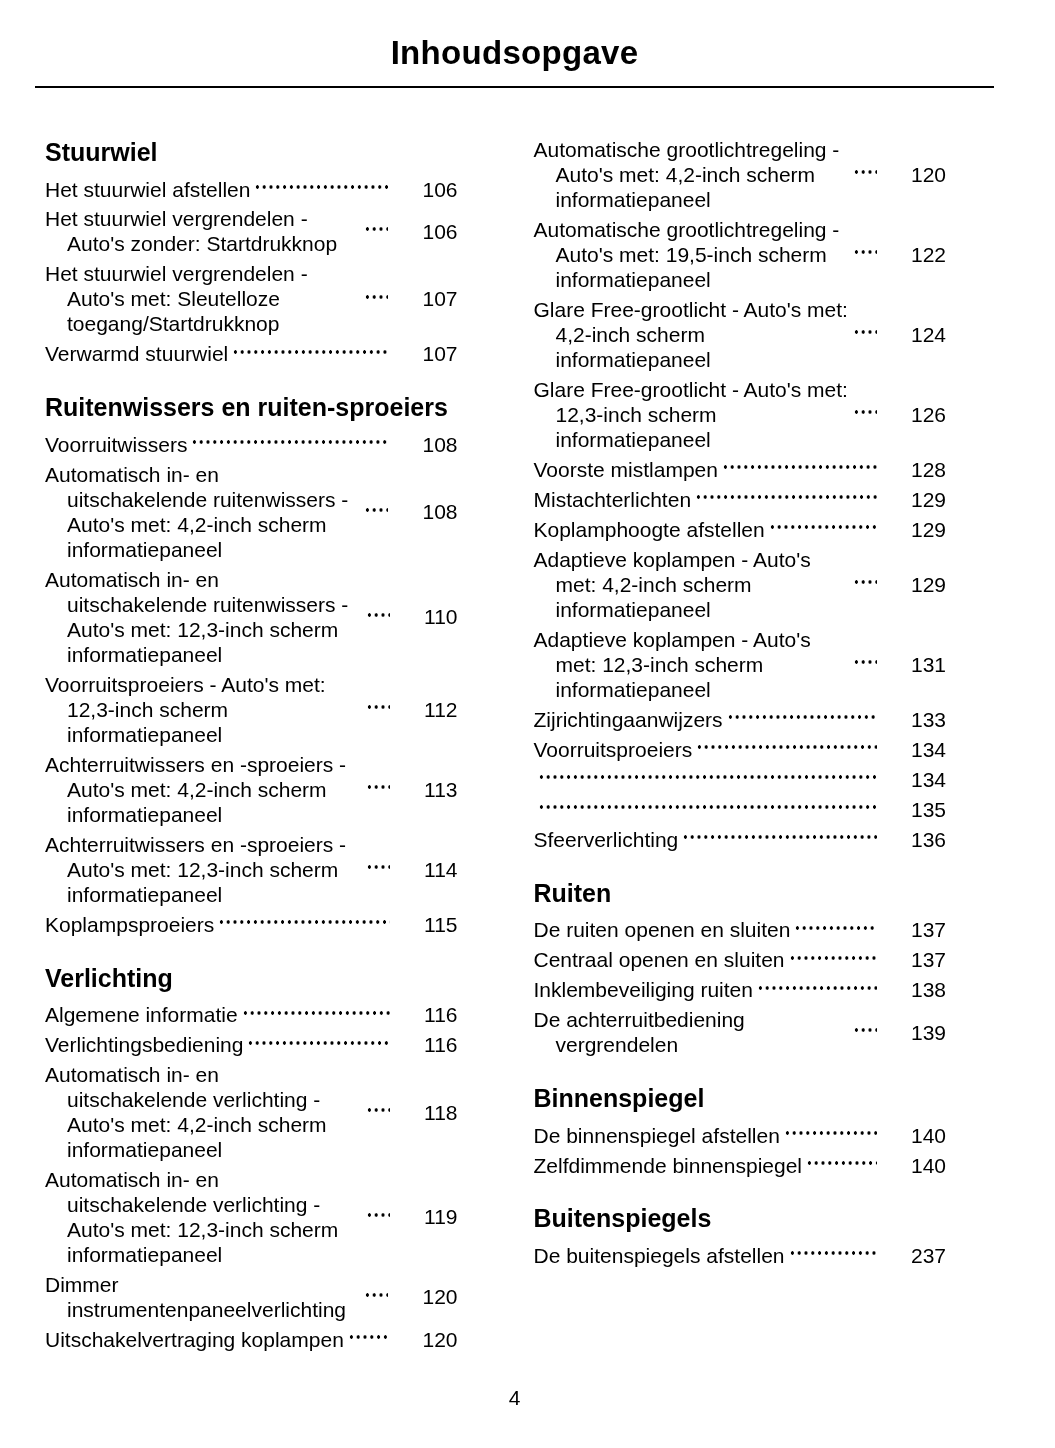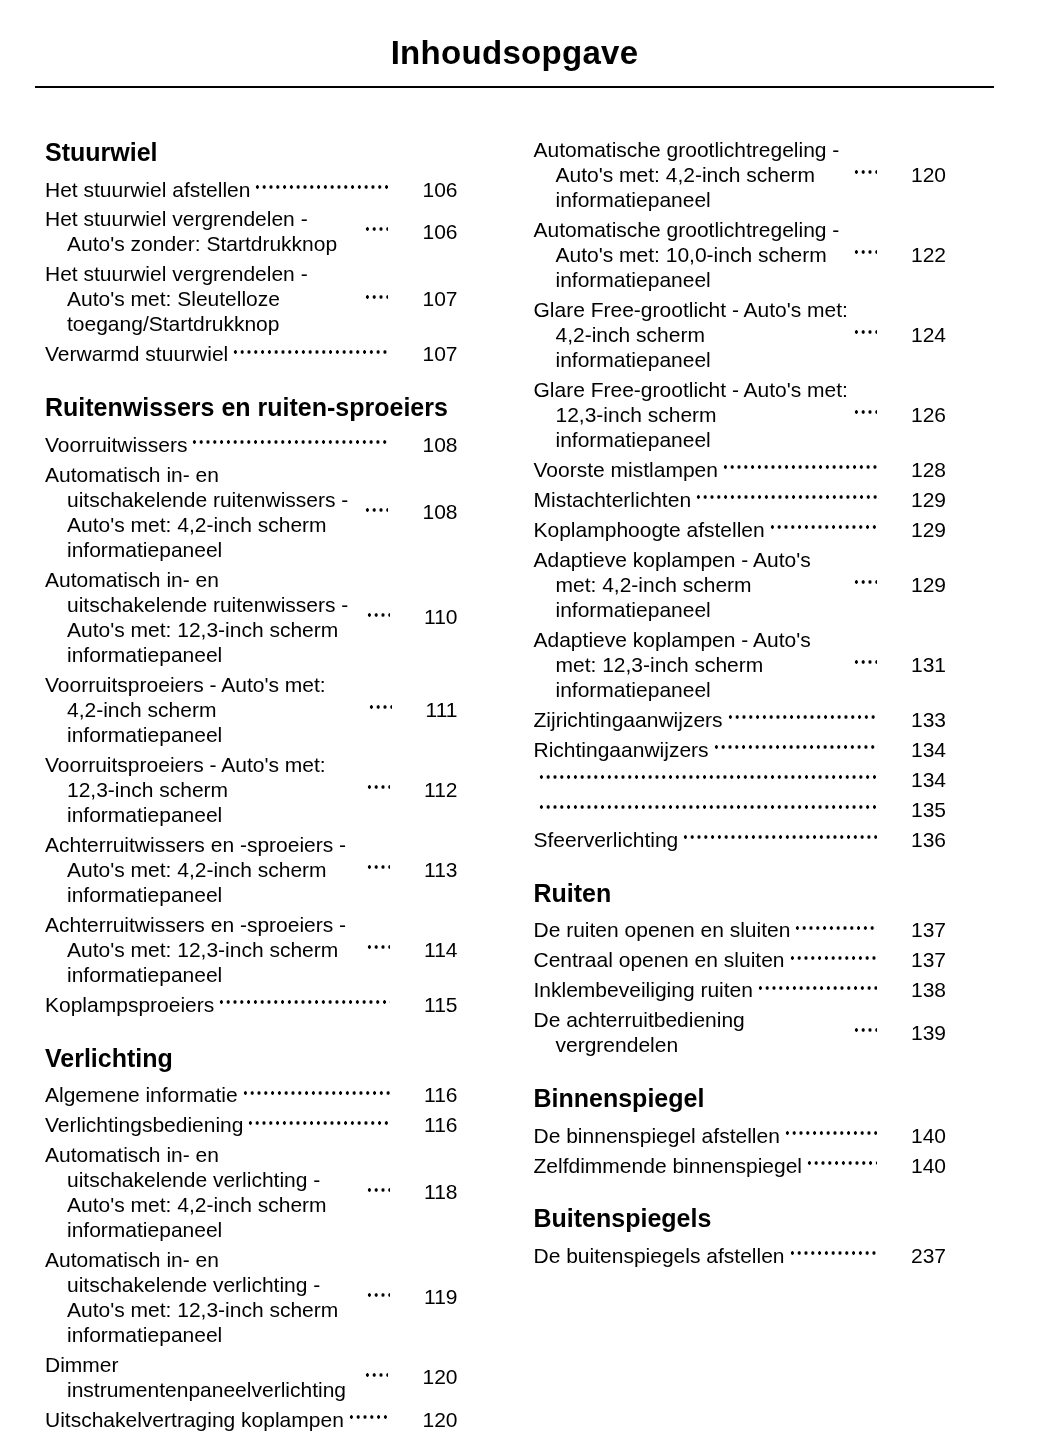--- a/index.html
+++ b/index.html
@@ -134,25 +134,20 @@
     <span class="leader"></span>
     <span class="entry-page">108</span>
   </div>
 
   <div class="entry">
     <span class="entry-text">Automatisch in- en uitschakelende ruitenwissers - Auto's met: 12,3-inch scherm informatiepaneel</span>
     <span class="leader"></span>
     <span class="entry-page">110</span>
   </div>
 
-  <div class="entry">
-    <span class="entry-text">Voorruitsproeiers - Auto's met: 4,2-inch scherm informatiepaneel</span>
-    <span class="leader"></span>
-    <span class="entry-page">111</span>
-  </div>
 
   <div class="entry">
     <span class="entry-text">Voorruitsproeiers - Auto's met: 12,3-inch scherm informatiepaneel</span>
     <span class="leader"></span>
     <span class="entry-page">112</span>
   </div>
 
   <div class="entry">
     <span class="entry-text">Achterruitwissers en -sproeiers - Auto's met: 4,2-inch scherm informatiepaneel</span>
     <span class="leader"></span>
@@ -218,21 +213,21 @@
   <section class="toc-section">
 
     <div class="entries">
   <div class="entry">
     <span class="entry-text">Automatische grootlichtregeling - Auto's met: 4,2-inch scherm informatiepaneel</span>
     <span class="leader"></span>
     <span class="entry-page">120</span>
   </div>
 
   <div class="entry">
-    <span class="entry-text">Automatische grootlichtregeling - Auto's met: 10,0-inch scherm informatiepaneel</span>
+    <span class="entry-text">Automatische grootlichtregeling - Auto's met: 19,5-inch scherm informatiepaneel</span>
     <span class="leader"></span>
     <span class="entry-page">122</span>
   </div>
 
   <div class="entry">
     <span class="entry-text">Glare Free-grootlicht - Auto's met: 4,2-inch scherm informatiepaneel</span>
     <span class="leader"></span>
     <span class="entry-page">124</span>
   </div>
 
@@ -272,21 +267,21 @@
     <span class="entry-page">131</span>
   </div>
 
   <div class="entry">
     <span class="entry-text">Zijrichtingaanwijzers</span>
     <span class="leader"></span>
     <span class="entry-page">133</span>
   </div>
 
   <div class="entry">
-    <span class="entry-text">Richtingaanwijzers</span>
+    <span class="entry-text">Voorruitsproeiers</span>
     <span class="leader"></span>
     <span class="entry-page">134</span>
   </div>
 
   <div class="entry">
     <span class="leader"></span>
     <span class="entry-page">134</span>
   </div>
 
   <div class="entry">

